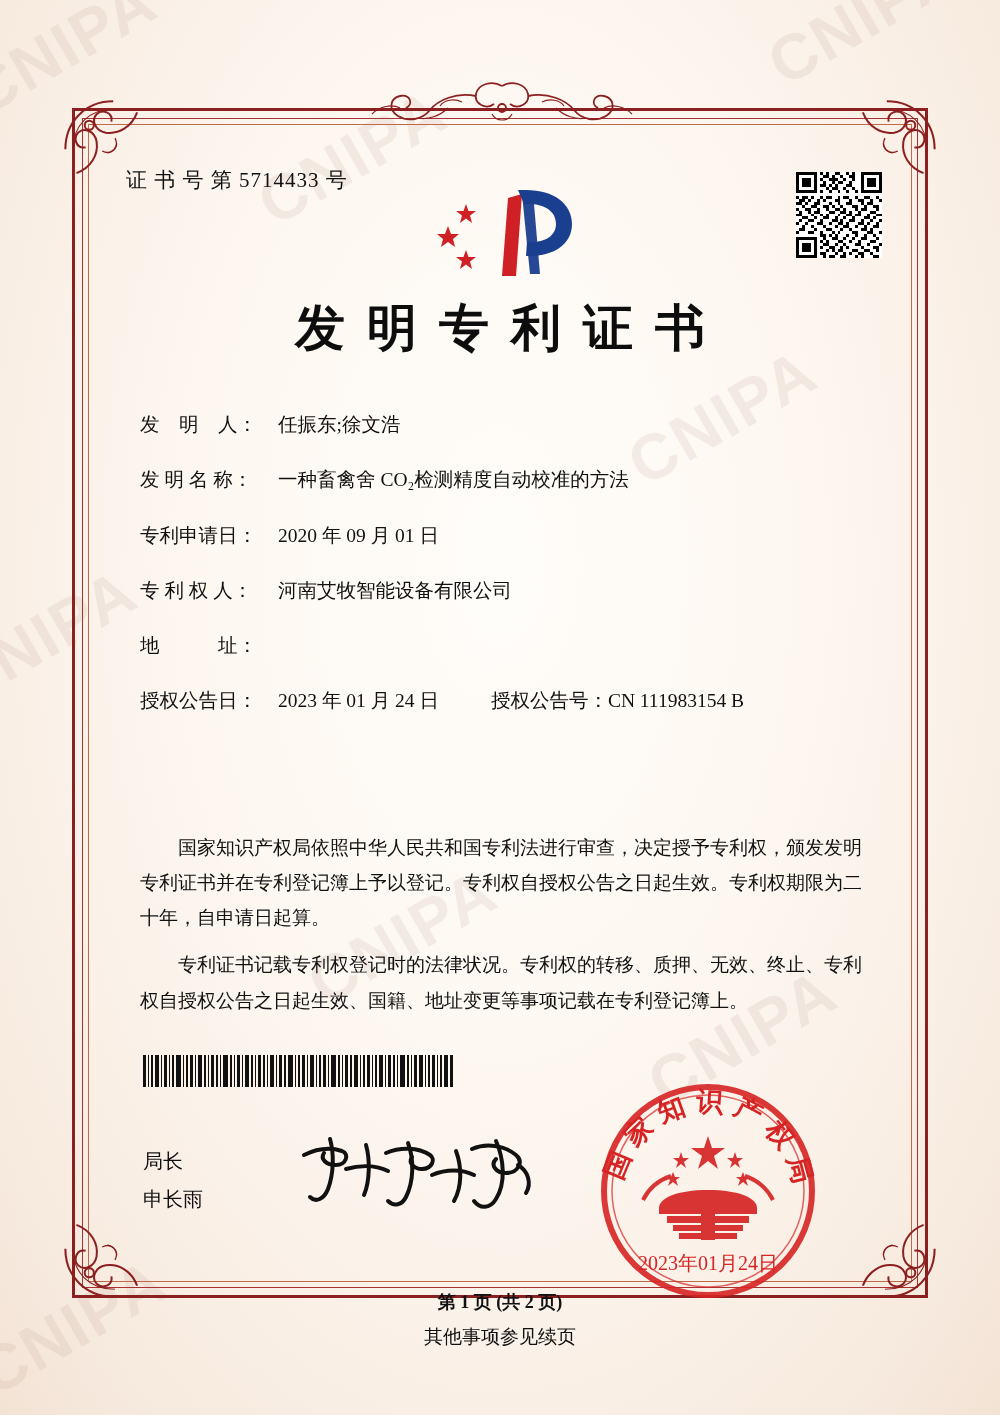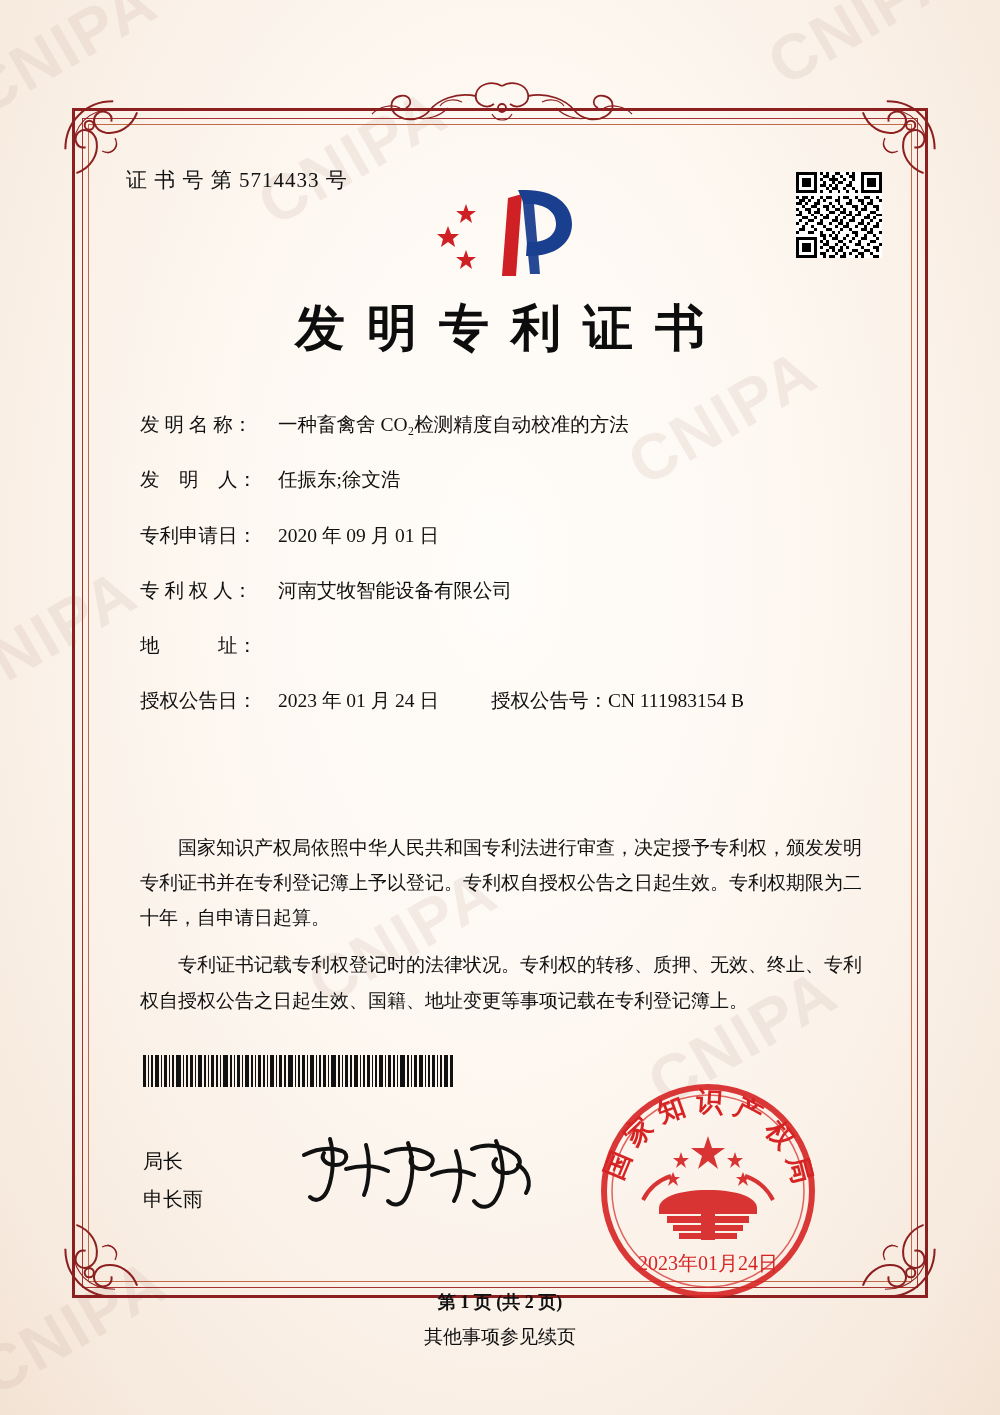--- a/index.html
+++ b/index.html
@@ -530,26 +530,26 @@
 
       <path d="M88 12 L96 12 C124 12 142 26 142 46 C142 66 124 78 100 78 L96 78 L97 64 L102 64 C116 64 126 57 126 46 C126 34 116 26 98 26 L94 26 Z" fill="#1b3f8f"></path>
       <path d="M92 16 L100 96 L110 96 L104 26 Z" fill="#1b3f8f" opacity="0.95"></path>
     </svg>
   </div>
 
   <div class="title">发明专利证书</div>
 
   <div class="fields">
     <div class="field-row">
+      <div class="field-label">发　明　人：</div>
+      <div class="field-value">任振东;徐文浩</div>
+    </div>
+    <div class="field-row">
       <div class="field-label">发 明 名 称：</div>
       <div class="field-value">一种畜禽舍 CO₂检测精度自动校准的方法</div>
-    </div>
-    <div class="field-row">
-      <div class="field-label">发　明　人：</div>
-      <div class="field-value">任振东;徐文浩</div>
     </div>
     <div class="field-row">
       <div class="field-label">专利申请日：</div>
       <div class="field-value">2020 年 09 月 01 日</div>
     </div>
     <div class="field-row">
       <div class="field-label">专 利 权 人：</div>
       <div class="field-value">河南艾牧智能设备有限公司</div>
     </div>
     <div class="field-row addr">

